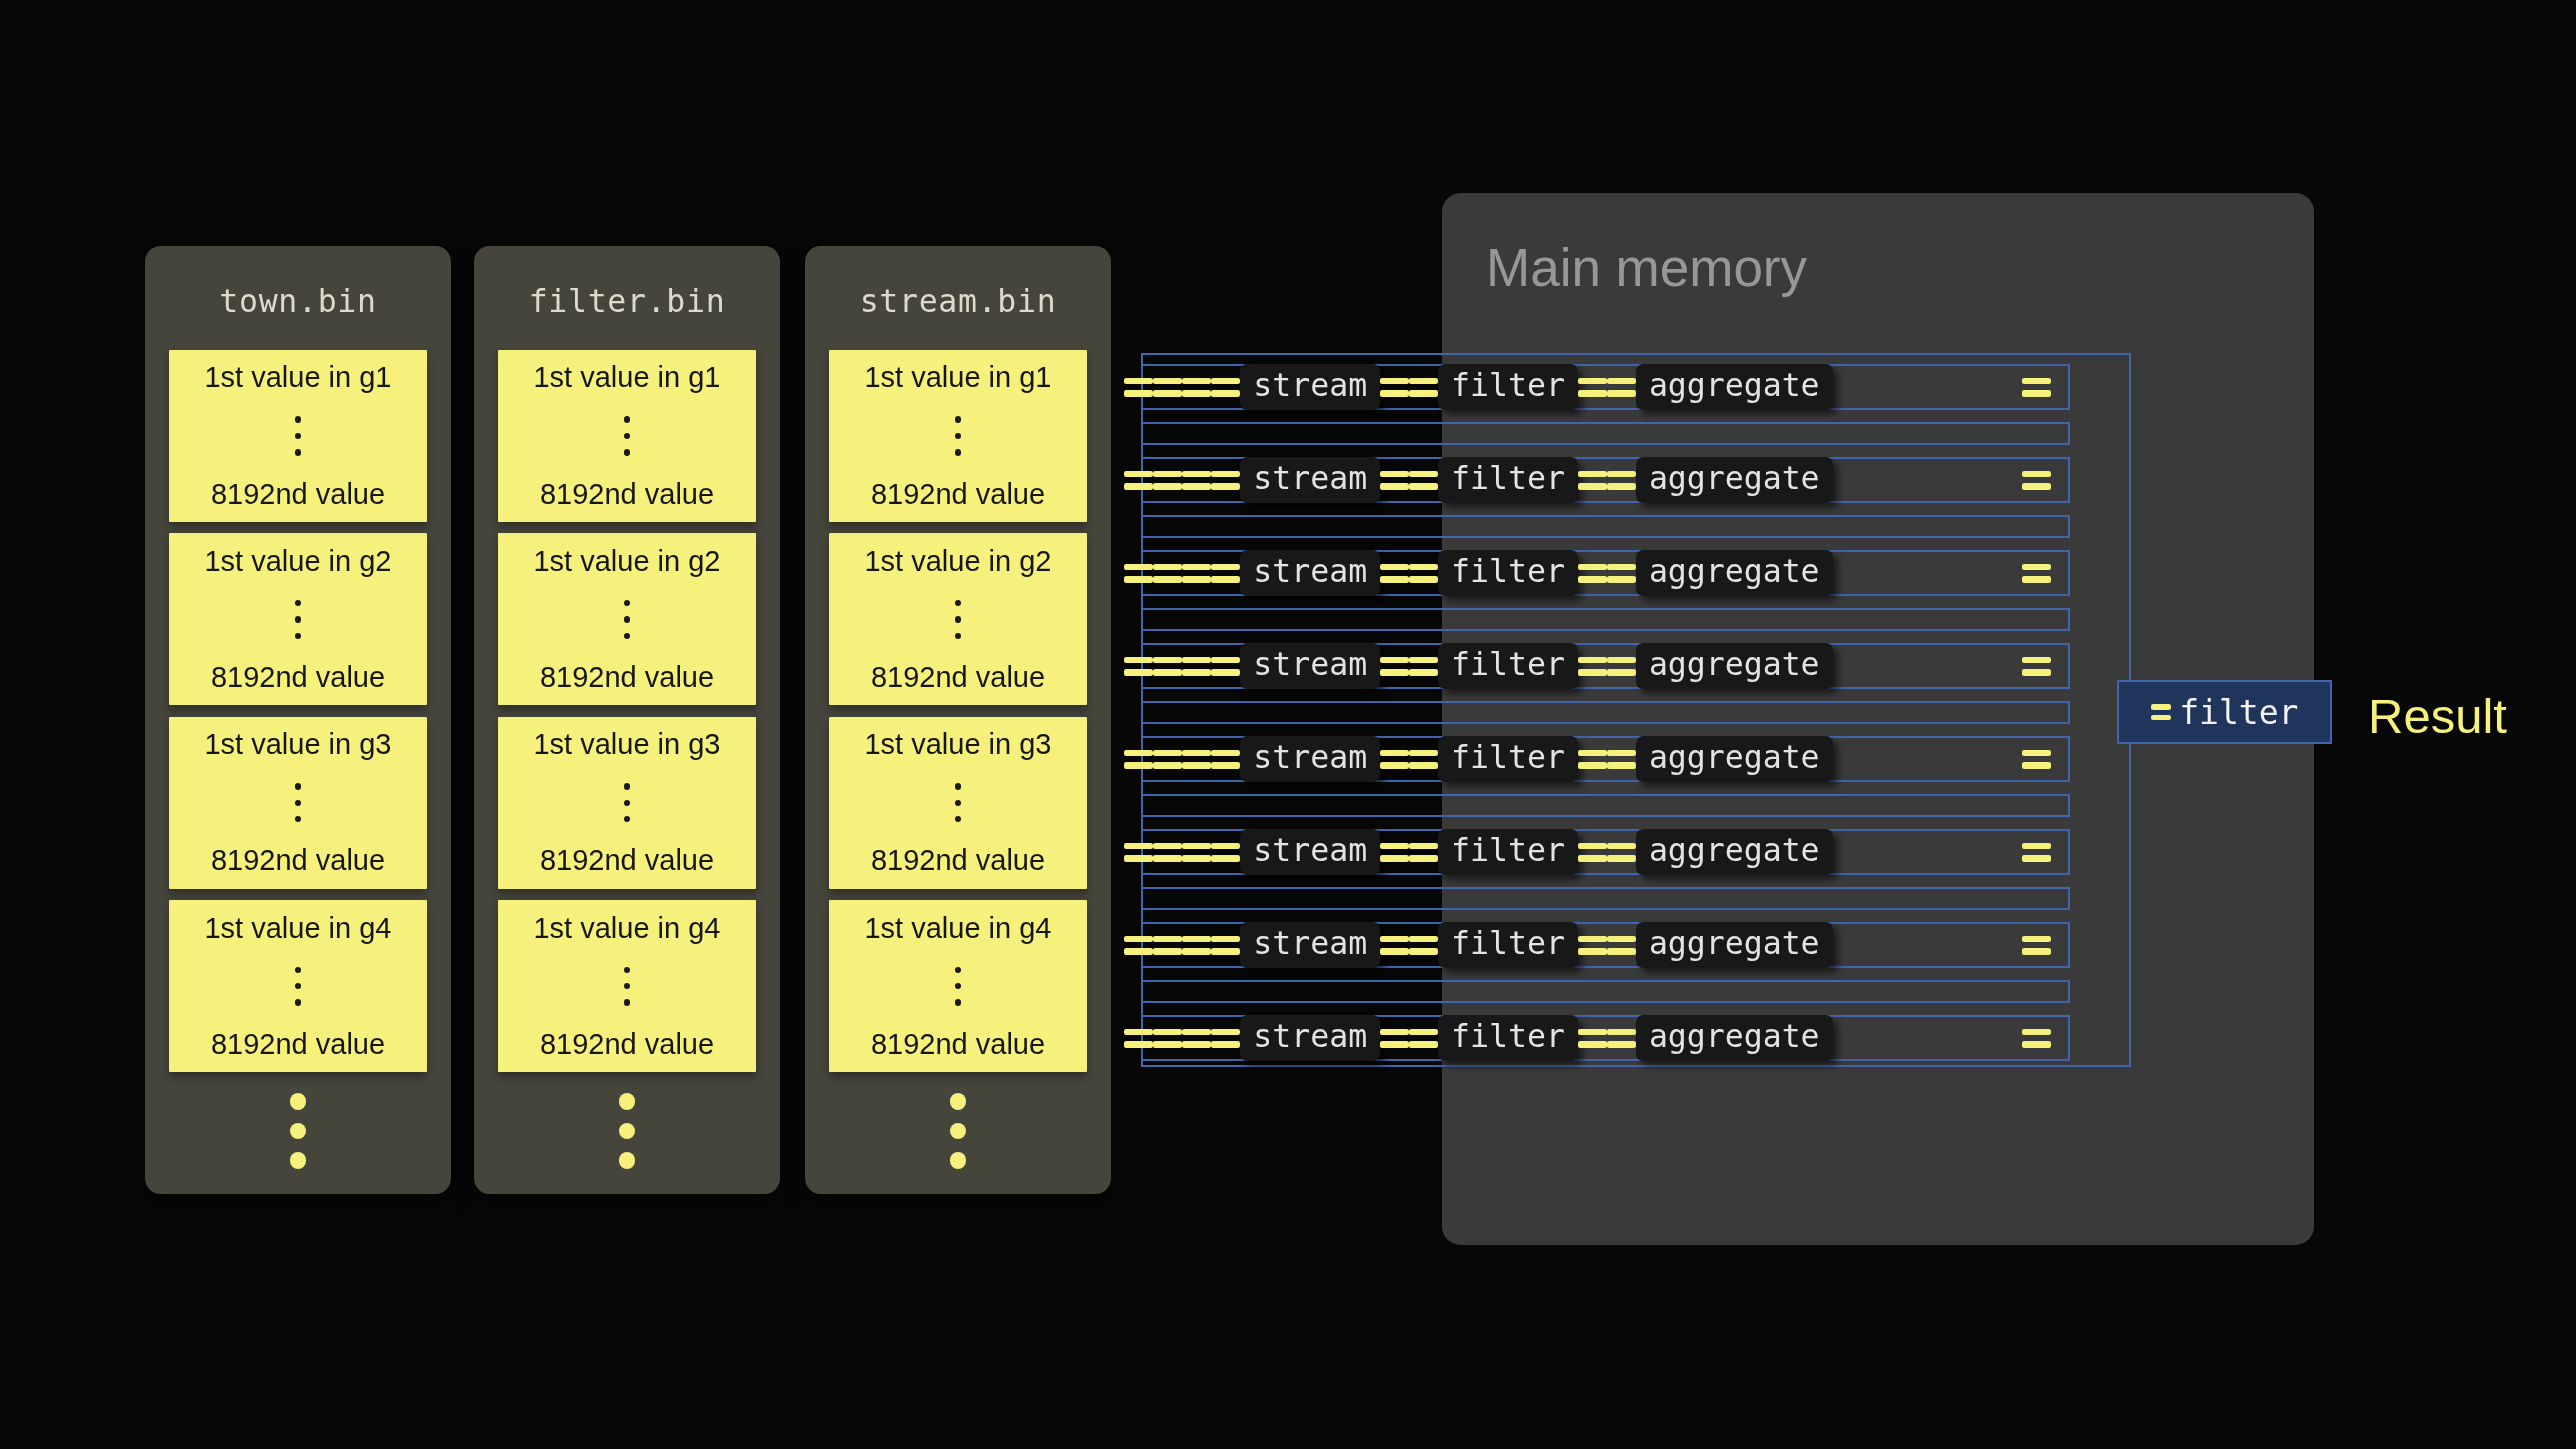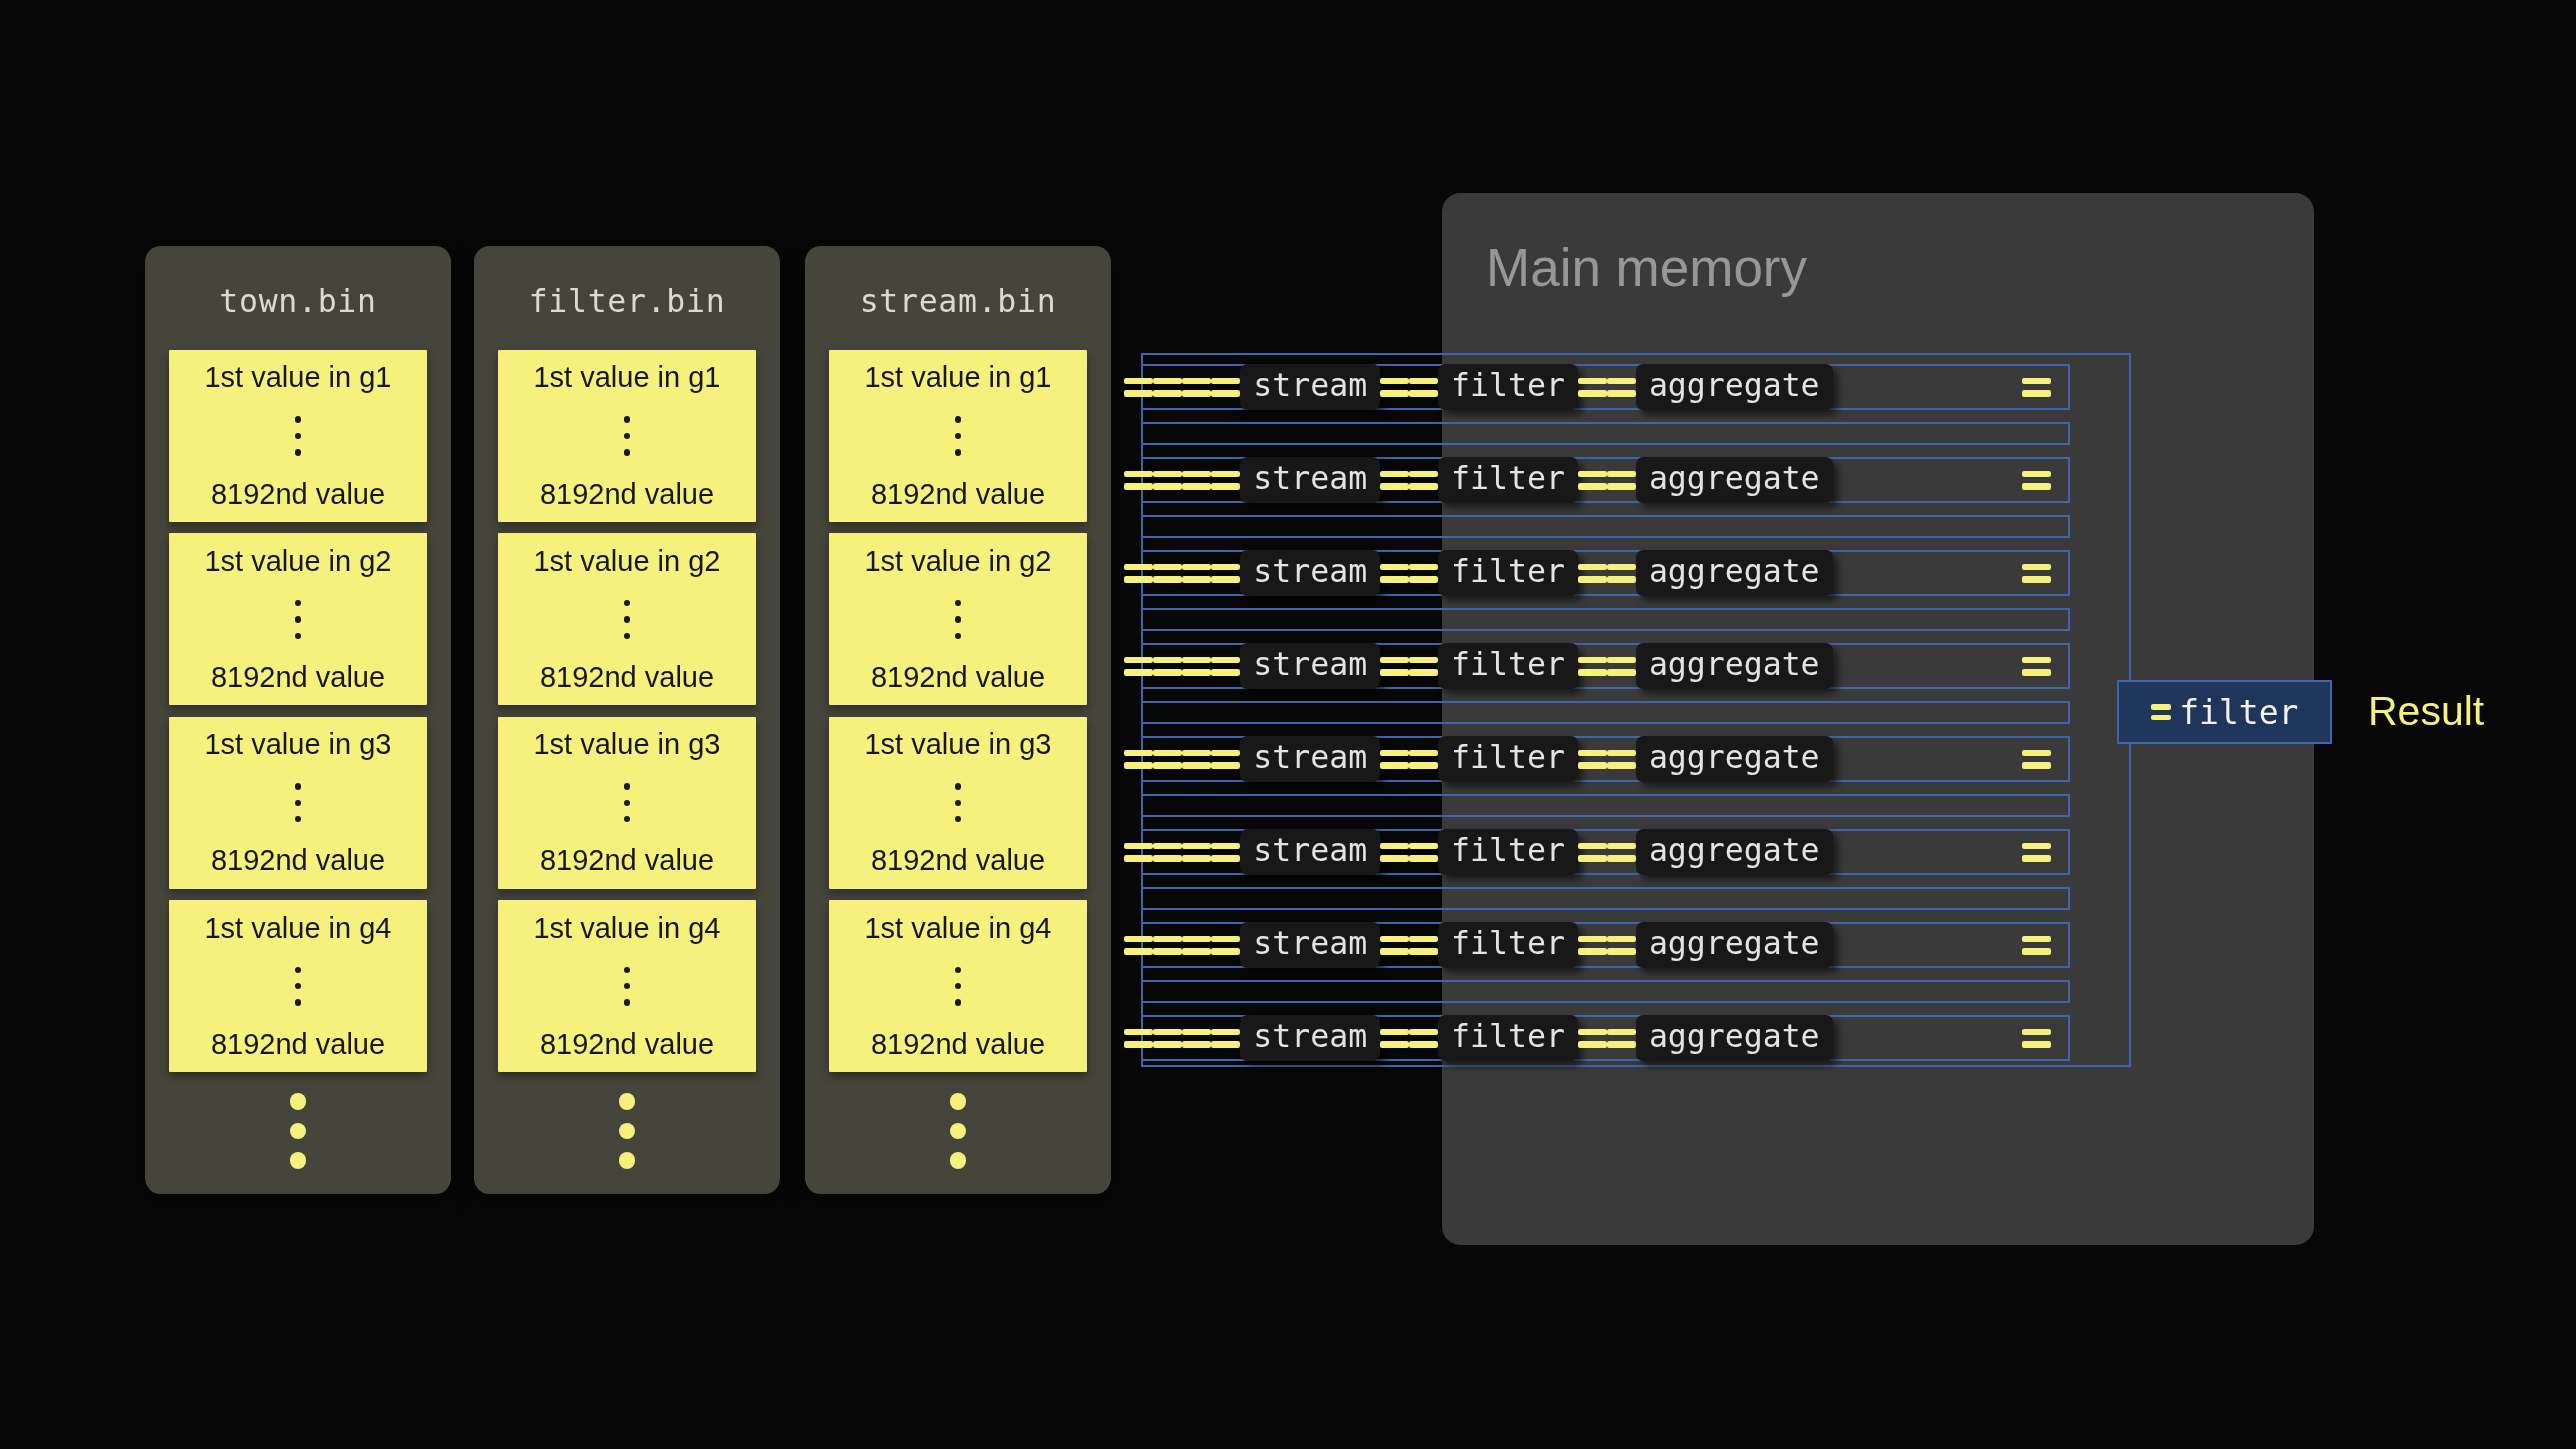--- a/index.html
+++ b/index.html
@@ -133,21 +133,21 @@
   }
   .merge-box .eq i{width:20px;height:5.7px;}
   .merge-box .eq{gap:5px;}
   .merge-label{
     font-family:"DejaVu Sans Mono",monospace;
     font-size:33px;color:#f2f2f2;
   }
   .result-label{
     position:absolute;
     left:2368px;top:688px;
-    font-size:41px;
+    font-size:49px;
     color:var(--yellow);
     z-index:6;
   }
 </style>
 </head>
 <body>
 
 <div class="canvas">
 
   <section class="file-panel" style="left:145px">

